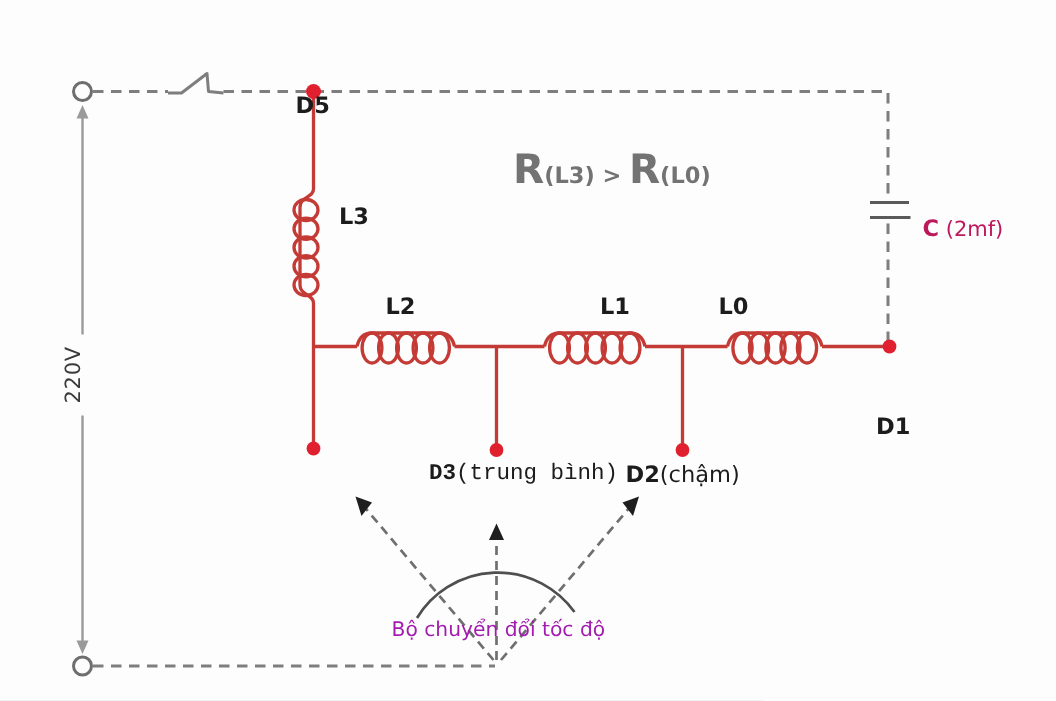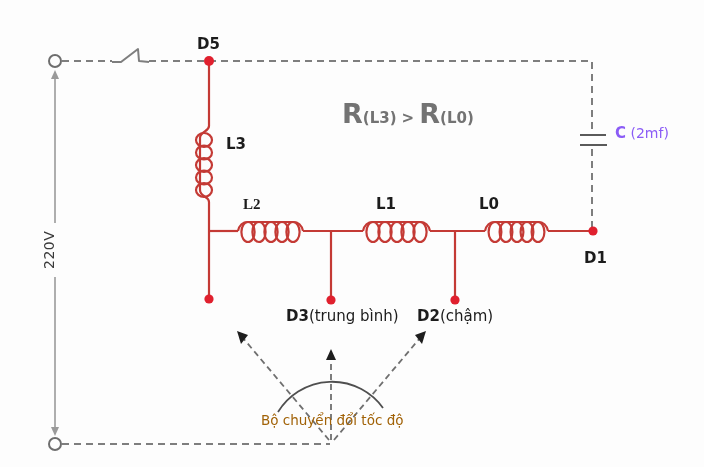--- a/index.html
+++ b/index.html
@@ -2,31 +2,31 @@
 <html><head>
 <meta charset="utf-8">
 <style>
   html,body{margin:0;padding:0;background:#e9e9e9;}
   .stage{
     position:relative;width:704px;height:467px;background:#fdfdfd;
     font-family:"DejaVu Sans","Liberation Sans",sans-serif;overflow:hidden;
   }
   .stage svg{position:absolute;left:0;top:0;}
   .lbl{position:absolute;color:#1c1c1c;font-size:15px;line-height:1.1;white-space:nowrap;}
-  .b{font-weight:bold;}
+  .b{font-weight:bold;margin-top:26px;}
   .coil-lbl{font-weight:bold;font-size:15px;}
   .formula{position:absolute;left:342px;top:98px;color:#737373;white-space:nowrap;}
   .formula .big{font-weight:bold;font-size:27px;}
   .formula .small{font-size:15px;font-weight:600;}
   .v220{
     position:absolute;left:41px;top:269px;color:#3a3a3a;font-size:14px;
     transform:rotate(-90deg);transform-origin:0 0;letter-spacing:.5px;
   }
-  .sel-lbl{position:absolute;left:261px;top:412px;font-size:13.5px;color:#a16207;}
-  .cap-lbl{position:absolute;left:615px;top:124px;font-size:14px;color:#8b5cf6;}
+  .sel-lbl{position:absolute;left:261px;top:412px;font-size:13.5px;color:#a21caf;}
+  .cap-lbl{position:absolute;left:615px;top:143px;font-size:14px;color:#be185d;}
   .cap-lbl .b{font-size:15px;}
 </style>
 </head>
 <body>
 
 <div class="stage">
 
   <svg width="704" height="467" viewBox="0 0 704 467">
 
     <g stroke="#7e7e7e" stroke-width="2" fill="none">
@@ -130,27 +130,27 @@
     <span class="small">&gt;</span>
     <span class="big">R</span><span class="small">(L0)</span>
   </div>
 
   <div class="cap-lbl">
     <span class="b">C</span>
     <span>(2mf)</span>
   </div>
 
   <div class="lbl coil-lbl" style="left:226px;top:136px;">L3</div>
-  <div class="lbl coil-lbl" style="left:243px;top:196px;font-family:Liberation Serif, serif;">L2</div>
-  <div class="lbl coil-lbl" style="left:376px;top:196px;">L1</div>
+  <div class="lbl coil-lbl" style="left:257px;top:196px;">L2</div>
+  <div class="lbl coil-lbl" style="left:400px;top:196px;">L1</div>
   <div class="lbl coil-lbl" style="left:479px;top:196px;">L0</div>
 
   <div class="lbl b" style="left:584px;top:250px;">D1</div>
 
-  <div class="lbl" style="left:286px;top:308px;">
+  <div class="lbl" style="left:286px;top:308px;font-family:Liberation Mono, monospace;">
     <span class="b">D3</span><span>(trung bình)</span>
   </div>
   <div class="lbl" style="left:417px;top:308px;">
     <span class="b">D2</span><span>(chậm)</span>
   </div>
 
   <div class="v220">220V</div>
 
   <div class="sel-lbl">Bộ chuyển đổi tốc độ</div>
 

